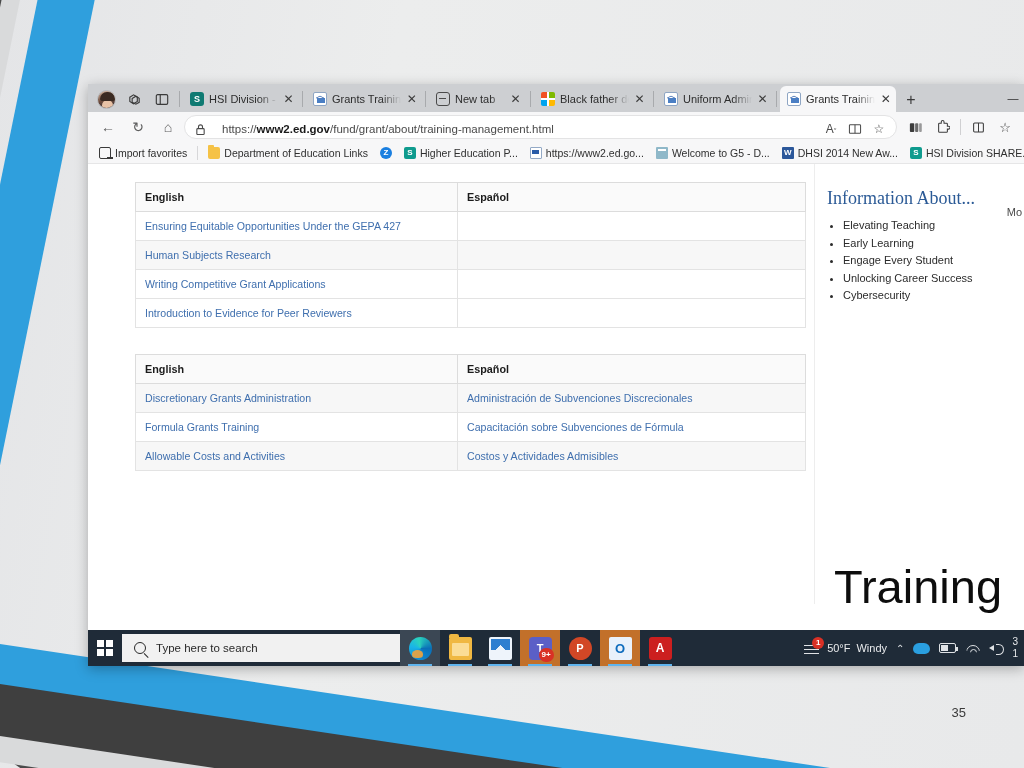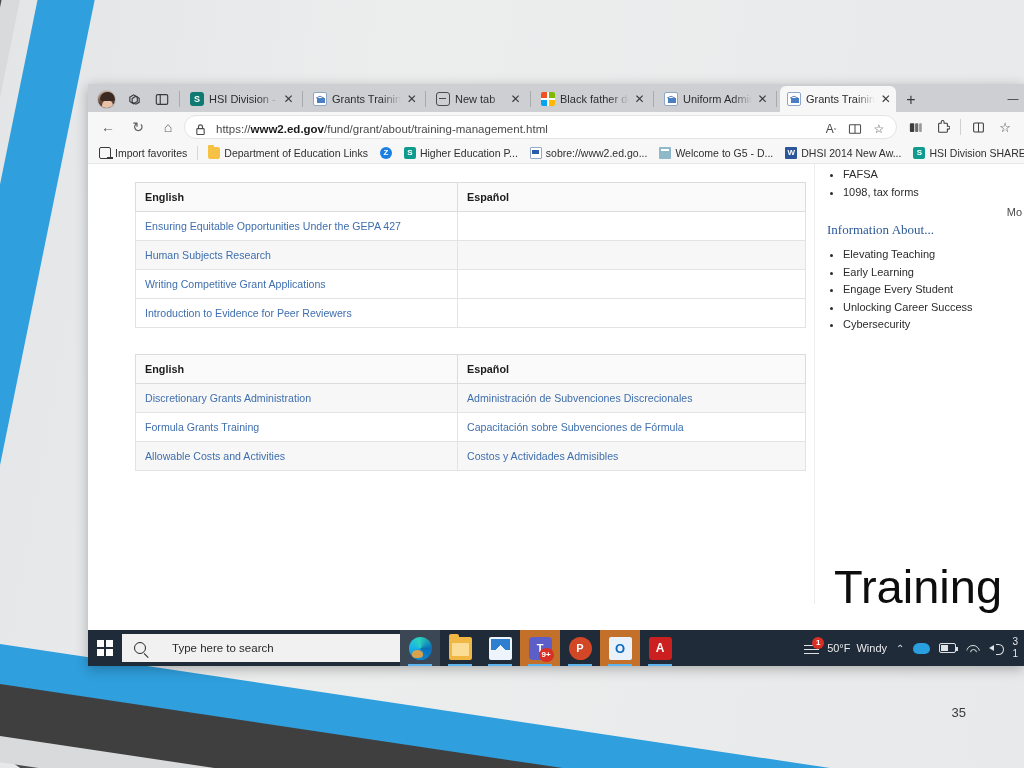--- a/index.html
+++ b/index.html
@@ -180,21 +180,21 @@
   }
   .navbtn { width:28px; height:28px; display:flex; align-items:center; justify-content:center;
             color:#5d5d5d; font-size:14px; flex:0 0 auto;}
   .omnibox {
     flex: 1 1 auto;
     height: 24px;
     background: #ffffff;
     border-radius: 13px;
     display: flex; align-items: center;
     padding: 4px 6px 0 10px;
-    gap: 10px;
+    gap: 16px;
     border: 1px solid #e3e3e4;
     min-width: 0;
   }
   .url { font-size: 11.5px; color:#4a4a4a; white-space:nowrap; overflow:hidden; flex:1 1 auto;}
   .url b { color:#1a1a1a; font-weight:700;}
   .omni-icons { display:flex; align-items:center; gap:2px; flex:0 0 auto;}
   .oi { width:22px; height:22px; display:flex; align-items:center; justify-content:center;
         color:#4b4b4b; font-size:12px;}
   .tbicons { display:flex; align-items:center; gap:1px; flex:0 0 auto; padding-left:4px;}
   .tbi { width:26px; height:26px; display:flex; align-items:center; justify-content:center;
@@ -286,21 +286,21 @@
   }
   .tbl tr.alt td { background: #f7f7f7; }
   .tbl td a { color:#3f6fae; text-decoration:none;}
   .t1 col.c1 { width: 322px;} .t1 col.c2 { width: 348px;}
 
   
   .side-list { list-style: disc; margin: 0 0 0 28px; padding:0;}
   .side-list li { font-size: 11px; color:#2b2b2b; line-height: 16.5px; margin-bottom: 1px;}
   h2.sideh {
     font-family: "Liberation Serif", serif;
-    font-size: 13px; font-weight: normal;
+    font-size: 18px; font-weight: normal;
     color: #2b5a96;
     margin: 22px 0 8px 12px;
   }
   .side-cut {
     position:absolute; right: 2px; top: 42px;
     font-size: 11px; color:#4a4a4a;
   }
 
   
   .taskbar {
@@ -318,21 +318,21 @@
     background-image:
       linear-gradient(#fff,#fff), linear-gradient(#fff,#fff),
       linear-gradient(#fff,#fff), linear-gradient(#fff,#fff);
     background-size: 7px 7px, 7px 7px, 7px 7px, 7px 7px;
     background-position: 0 0, 9px 0, 0 9px, 9px 9px;
     background-repeat:no-repeat;
   }
   .searchbox {
     width: 278px; height: 28px;
     background: #f1f1f1;
-    display:flex; align-items:center; gap:26px;
+    display:flex; align-items:center; gap:10px;
     padding: 1px 12px;
     flex:0 0 auto;
   }
   .searchbox .lbl { font-size: 11.5px; color:#2a2a2a;}
   .mag { width:12px; height:12px; border:1.4px solid #2a2a2a; border-radius:50%;
          position:relative; flex:0 0 auto;}
   .mag:after{content:""; position:absolute; right:-4px; bottom:-3px; width:6px; height:1.4px;
          background:#2a2a2a; transform:rotate(45deg);}
   .tasks { display:flex; align-items:center; height:36px; flex:0 0 auto;}
   .tapp { width:40px; height:36px; display:flex; align-items:center; justify-content:center;
@@ -556,21 +556,21 @@
         </div>
         <div class="bm">
           <span class="ico ico-z">Z</span>
         </div>
         <div class="bm">
           <span class="ico ico-sp">S</span>
           <span class="lbl">Higher Education P...</span>
         </div>
         <div class="bm">
           <span class="ico ico-edgov"></span>
-          <span class="lbl">sobre://www2.ed.go...</span>
+          <span class="lbl">https://www2.ed.go...</span>
         </div>
         <div class="bm">
           <span class="ico ico-g5"></span>
           <span class="lbl">Welcome to G5 - D...</span>
         </div>
         <div class="bm">
           <span class="ico ico-word">W</span>
           <span class="lbl">DHSI 2014 New Aw...</span>
         </div>
         <div class="bm">
@@ -640,24 +640,20 @@
                     <td><a href="#">Allowable Costs and Activities</a></td>
                     <td><a href="#">Costos y Actividades Admisibles</a></td>
                   </tr>
                 </tbody>
               </table>
             </div>
           </div>
       </div>
 
       <div class="page-side">
-        <ul class="side-list" id="side-top-host">
-            <li>FAFSA</li>
-            <li>1098, tax forms</li>
-          </ul>
         <div class="side-cut">Mo</div>
         <h2 class="sideh">Information About...</h2>
         <ul class="side-list" id="side-host">
             <li>Elevating Teaching</li>
             <li>Early Learning</li>
             <li>Engage Every Student</li>
             <li>Unlocking Career Success</li>
             <li>Cybersecurity</li>
           </ul>
       </div>

